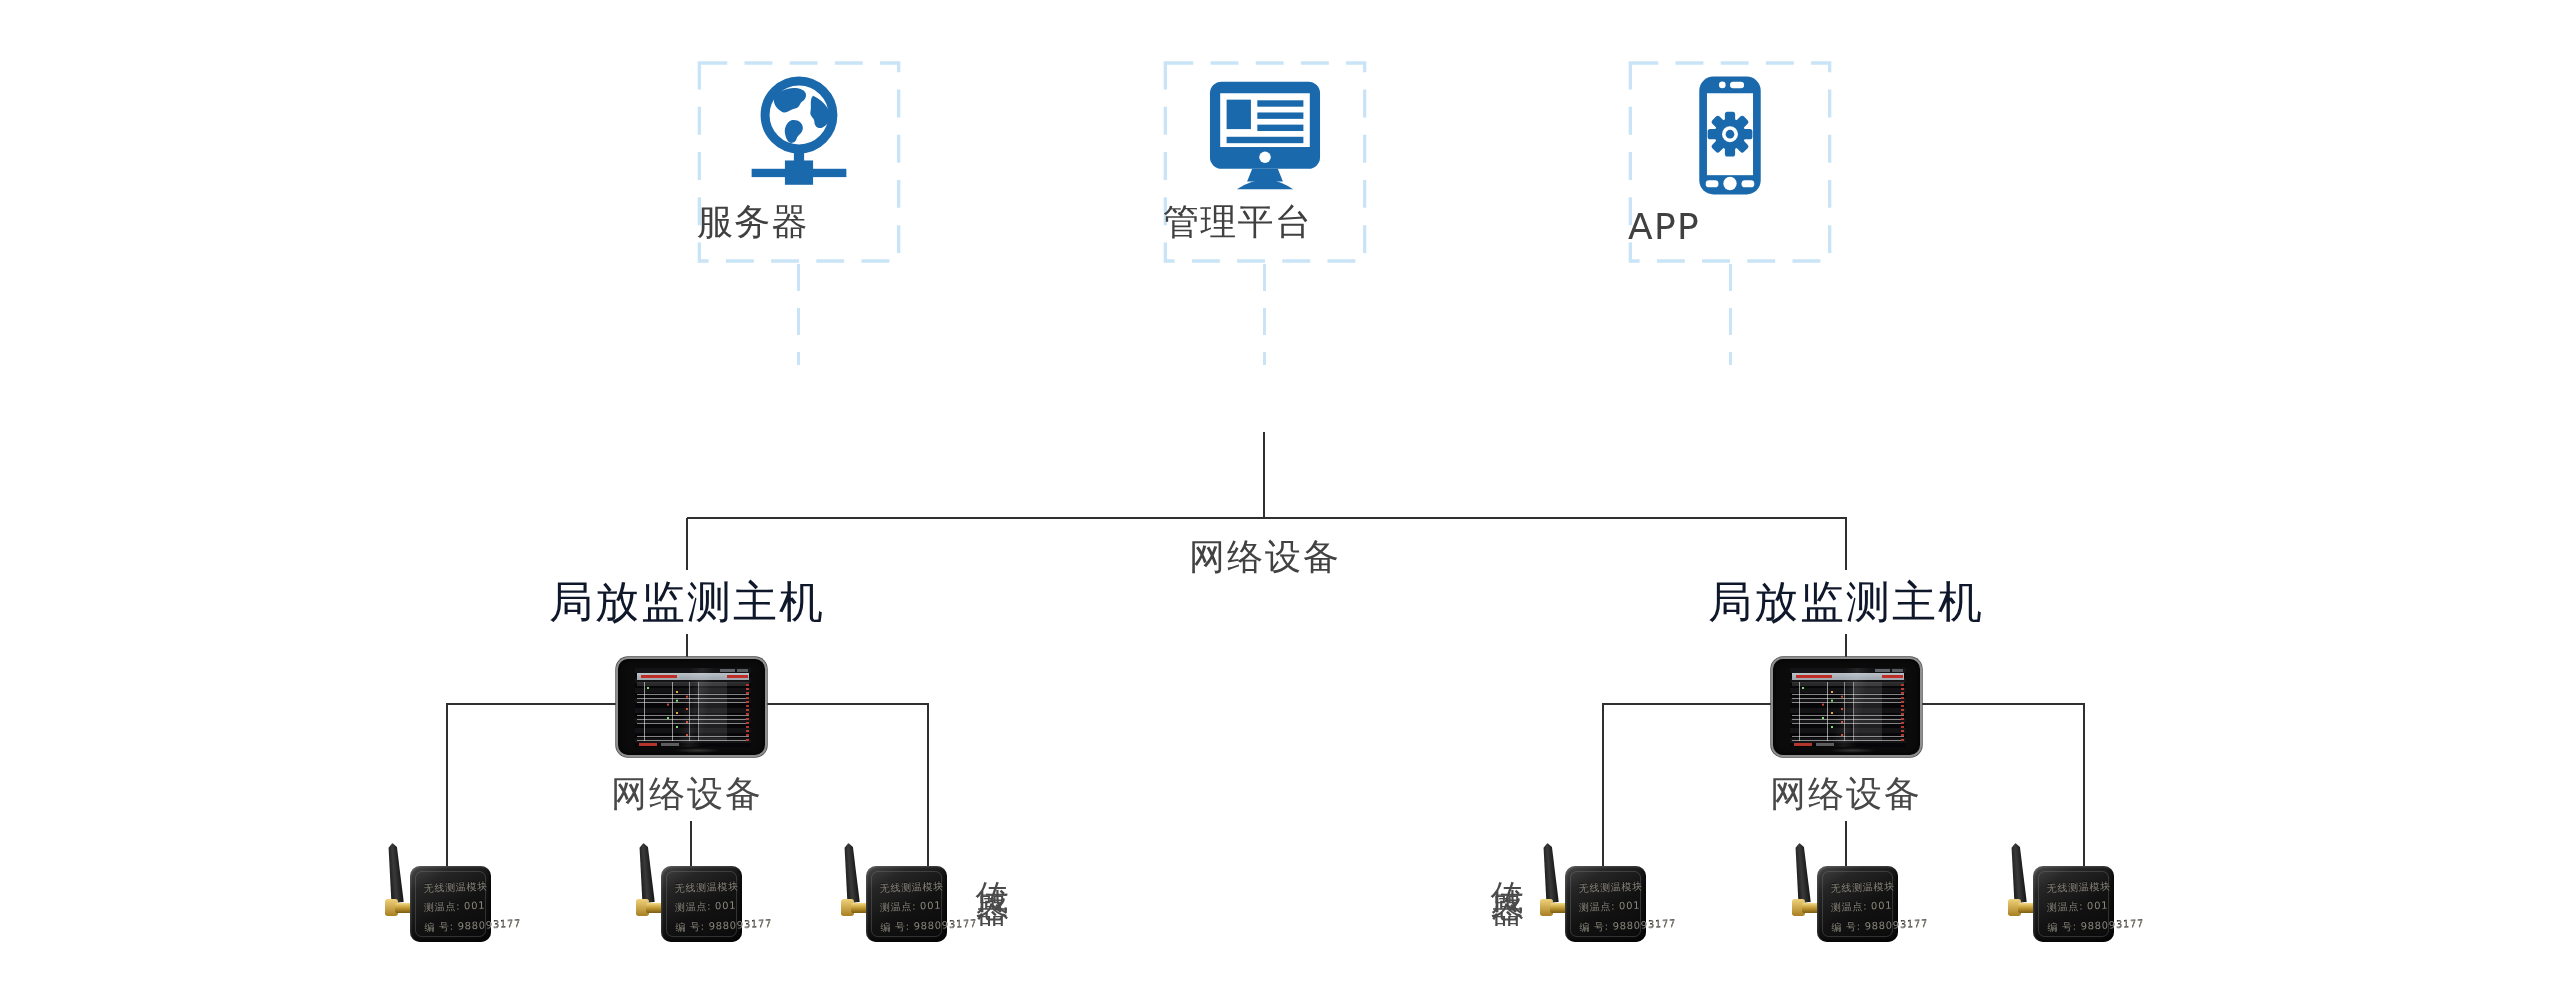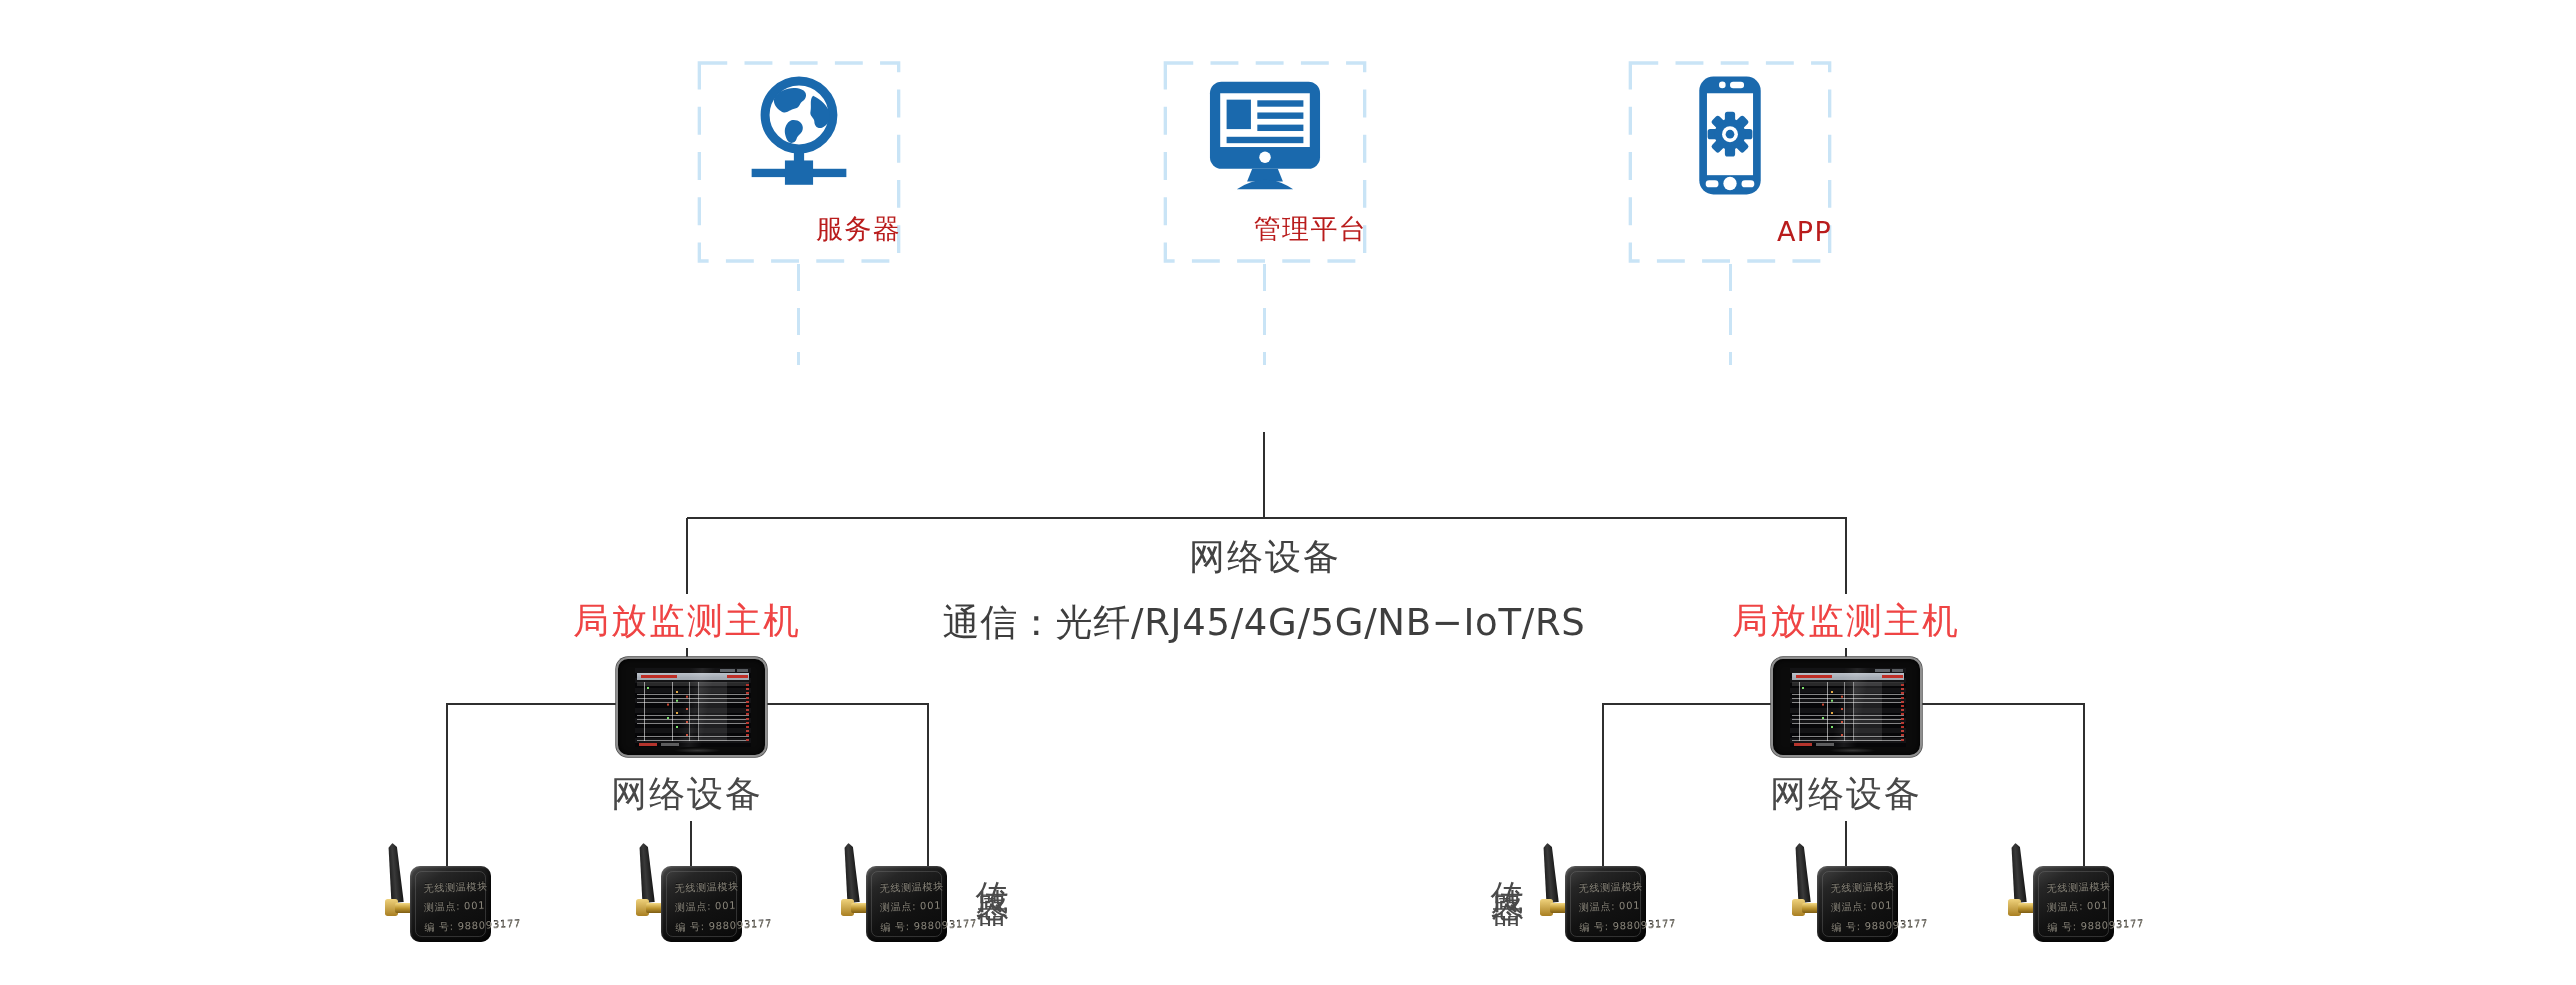--- a/index.html
+++ b/index.html
@@ -4,38 +4,38 @@
 <style>
   html,body{margin:0;padding:0;background:#ffffff;}
   body{width:2576px;height:986px;overflow:hidden;font-family:"DejaVu Sans","Liberation Sans",sans-serif;}
   .stage{position:relative;width:2576px;height:986px;background:#fff;}
 
   
   .node{position:absolute;top:61px;width:204px;height:202px;}
   .node svg.dash-rect{position:absolute;left:0;top:0;}
   .icon-wrap{position:absolute;top:9.3px;left:50%;transform:translateX(-50%);width:128px;height:131px;}
   .icon-wrap svg{width:100%;height:100%;}
-  .node-label{position:absolute;bottom:16px;width:100%;text-align:right;font-size:27px;color:#b91c1c;letter-spacing:1.3px;}
+  .node-label{position:absolute;bottom:16px;width:100%;text-align:left;font-size:36px;color:#404040;letter-spacing:1.3px;}
 
   
   .vdash{position:absolute;width:3.3px;background:repeating-linear-gradient(to bottom,#c9e4f6 0 27px,transparent 27px 44px);}
 
   
   .ethernet-bar{position:absolute;left:391px;top:365px;width:1807px;height:67px;background:#d3e8f6;}
   .ethernet-label{position:absolute;left:874px;top:0;transform:translateX(-50%);line-height:67px;font-size:37px;color:#474747;letter-spacing:2.7px;}
 
   
   .ln{position:absolute;background:#2f2f2f;}
 
   
   .mid-label{position:absolute;transform:translateX(-50%);white-space:nowrap;color:#424242;}
   .net-top{left:1265px;top:533px;font-size:36px;letter-spacing:2px;}
   .comm{left:1264px;top:598px;font-size:37px;color:#3e3e3e;letter-spacing:0.7px;}
 
-  .host-label{position:absolute;transform:translateX(-50%);top:594px;background:#fff;padding:2.7px 9.3px;font-size:36px;color:#ef4444;letter-spacing:2px;white-space:nowrap;z-index:3;}
+  .host-label{position:absolute;transform:translateX(-50%);top:570px;background:#fff;padding:2.7px 9.3px;font-size:44px;color:#0f172a;letter-spacing:2px;white-space:nowrap;z-index:3;}
   .gw-label{position:absolute;transform:translateX(-50%);top:769px;background:#fff;padding:1.3px 6.7px;font-size:36px;color:#484848;letter-spacing:2px;white-space:nowrap;z-index:3;}
   .vlabel{position:absolute;top:855px;writing-mode:vertical-rl;text-orientation:upright;font-size:33px;letter-spacing:6.7px;color:#4a4a4a;z-index:3;}
 
   
   .tablet{position:absolute;width:151px;height:100px;background:#0b0b0b;border:2px solid #8f8f8f;border-radius:12px;box-sizing:border-box;box-shadow:0 0 0 0.7px #4a4a4a, inset 0 0 6.7px #000;z-index:2;}
   .tablet::after{content:"";position:absolute;left:38%;bottom:2px;width:47px;height:4.7px;background:radial-gradient(ellipse,rgba(210,210,210,.22),transparent 70%);}
   .screen{position:absolute;left:16.6px;right:14px;top:9.3px;bottom:8px;background:#060608;overflow:hidden;}
   .s-top{position:absolute;top:0.7px;right:2.7px;width:28px;height:2.7px;background:linear-gradient(to right,rgba(190,200,210,.45) 0 55%,transparent 55% 62%,rgba(190,200,210,.4) 62% 100%);}
   .s-title{position:absolute;top:4.7px;left:2px;right:2px;height:7.3px;background:linear-gradient(#bcc2ca,#99a0a9);}
   .s-title::before{content:"";position:absolute;left:4.7px;top:2px;width:36px;height:3.3px;background:#bf2e26;}
@@ -140,21 +140,20 @@
 
   <div class="vdash" style="left:797px;top:264px;height:101px;"></div>
   <div class="vdash" style="left:1263px;top:264px;height:101px;"></div>
   <div class="vdash" style="left:1729px;top:264px;height:101px;"></div>
 
 
   <div class="ln" style="left:1263px;top:432px;width:2px;height:87px;"></div>
   <div class="ln" style="left:687px;top:517px;width:1160px;height:2px;"></div>
 
   <div class="mid-label net-top">网络设备</div>
-  <div class="mid-label comm">通信：光纤/RJ45/4G/5G/NB−IoT/RS</div>
 
   <div class="ln" style="left:686px;top:518px;width:2px;height:140px;"></div>
   <div class="host-label" style="left:687px;">局放监测主机</div>
 
   <div class="tablet" style="left:616px;top:657px;">
     <div class="screen">
       <div class="s-top"></div>
         <div class="s-title"></div>
       <div class="s-body">
           <div class="s-head"></div>

